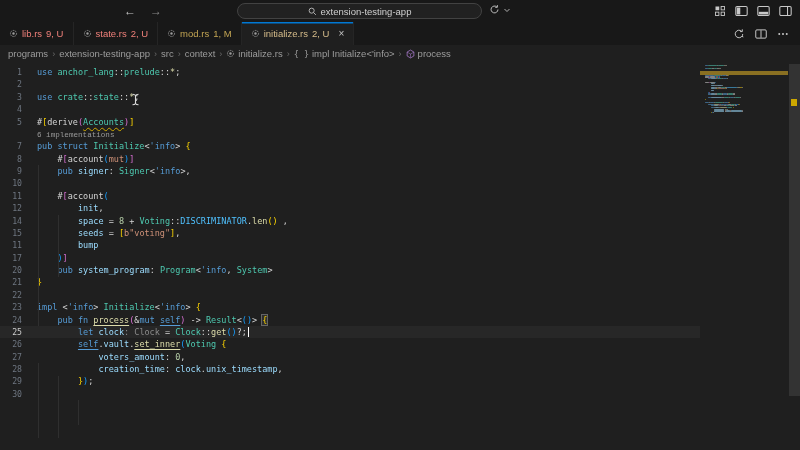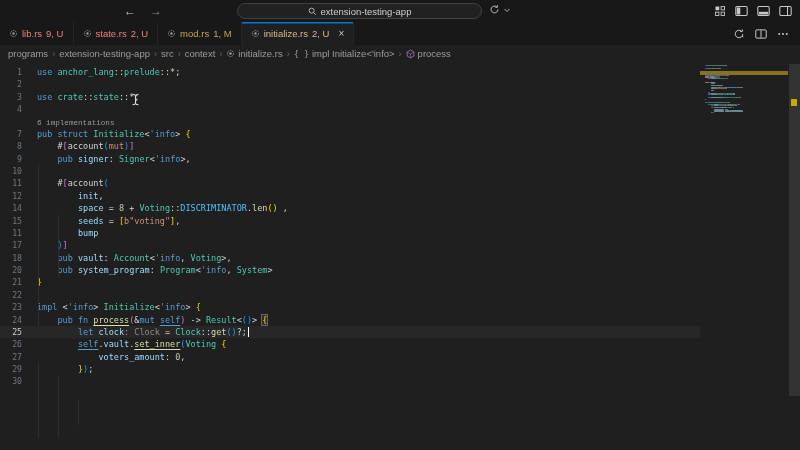--- a/index.html
+++ b/index.html
@@ -189,40 +189,41 @@
         </svg>
       <span>process</span>
     </span>
   </div>
 
   <div class="code-area" id="codeArea">
       <div class="row"><span class="num">1</span><span class="txt"><span class="tk-kw">use </span><span class="tk-ty">anchor_lang</span><span class="tk-p">::</span><span class="tk-ty">prelude</span><span class="tk-p">::</span><span class="tk-fn">*</span><span class="tk-p">;</span></span></div>
       <div class="row"><span class="num">2</span><span class="txt"></span></div>
       <div class="row"><span class="num">3</span><span class="txt"><span class="tk-kw">use </span><span class="tk-ty">crate</span><span class="tk-p">::</span><span class="tk-ty">state</span><span class="tk-p">::</span><span class="tk-fn">*</span><span class="tk-p">;</span></span></div>
       <div class="row"><span class="num">4</span><span class="txt"></span></div>
+      <div class="row"><span class="num">5</span><span class="txt"><span class="tk-p">#</span><span class="tk-b1">[</span><span class="tk-p">derive</span><span class="tk-b2">(</span><span class="tk-ty md-w">Accounts</span><span class="tk-b2">)</span><span class="tk-b1">]</span></span></div>
       <div class="row lens"><span class="num"></span><span class="lens-txt">6 implementations</span></div>
       <div class="row"><span class="num">7</span><span class="txt"><span class="tk-kw">pub struct </span><span class="tk-ty">Initialize</span><span class="tk-p">&lt;</span><span class="tk-kw">'info</span><span class="tk-p">&gt; </span><span class="tk-b1">{</span></span></div>
       <div class="row"><span class="num">8</span><span class="txt"><span class="tk-p">    #</span><span class="tk-b2">[</span><span class="tk-p">account</span><span class="tk-b3">(</span><span class="tk-s">mut</span><span class="tk-b3">)</span><span class="tk-b2">]</span></span></div>
       <div class="row"><span class="num">9</span><span class="txt"><span class="tk-p">    </span><span class="tk-kw">pub </span><span class="tk-v">signer</span><span class="tk-p">: </span><span class="tk-ty">Signer</span><span class="tk-p">&lt;</span><span class="tk-kw">'info</span><span class="tk-p">&gt;,</span></span></div>
       <div class="row"><span class="num">10</span><span class="txt"></span></div>
       <div class="row"><span class="num">11</span><span class="txt"><span class="tk-p">    #</span><span class="tk-b2">[</span><span class="tk-p">account</span><span class="tk-b3">(</span></span></div>
       <div class="row"><span class="num">12</span><span class="txt"><span class="tk-p">        </span><span class="tk-v">init</span><span class="tk-p">,</span></span></div>
       <div class="row"><span class="num">14</span><span class="txt"><span class="tk-p">        </span><span class="tk-v">space</span><span class="tk-p"> = </span><span class="tk-n">8</span><span class="tk-p"> + </span><span class="tk-ty">Voting</span><span class="tk-p">::</span><span class="tk-cn">DISCRIMINATOR</span><span class="tk-p">.</span><span class="tk-fn">len</span><span class="tk-b1">()</span><span class="tk-p"> ,</span></span></div>
       <div class="row"><span class="num">15</span><span class="txt"><span class="tk-p">        </span><span class="tk-v">seeds</span><span class="tk-p"> = </span><span class="tk-b1">[</span><span class="tk-s">b"voting"</span><span class="tk-b1">]</span><span class="tk-p">,</span></span></div>
       <div class="row"><span class="num">11</span><span class="txt"><span class="tk-p">        </span><span class="tk-v">bump</span></span></div>
       <div class="row"><span class="num">17</span><span class="txt"><span class="tk-p">    </span><span class="tk-b3">)</span><span class="tk-b2">]</span></span></div>
-      <div class="row"><span class="num">18</span><span class="txt"><span class="tk-p">    </span><span class="tk-kw">pub </span><span class="tk-v">vault</span><span class="tk-p">: </span><span class="tk-ty">Account</span><span class="tk-p">&lt;</span><span class="tk-kw">'info</span><span class="tk-p">, </span><span class="tk-ty">Voting</span><span class="tk-p">&gt;,</span></span></div>
       <div class="row"><span class="num">20</span><span class="txt"><span class="tk-p">    </span><span class="tk-kw">pub </span><span class="tk-v">system_program</span><span class="tk-p">: </span><span class="tk-ty">Program</span><span class="tk-p">&lt;</span><span class="tk-kw">'info</span><span class="tk-p">, </span><span class="tk-ty">System</span><span class="tk-p">&gt;</span></span></div>
       <div class="row"><span class="num">21</span><span class="txt"><span class="tk-b1">}</span></span></div>
       <div class="row"><span class="num">22</span><span class="txt"></span></div>
       <div class="row"><span class="num">23</span><span class="txt"><span class="tk-kw">impl </span><span class="tk-p">&lt;</span><span class="tk-kw">'info</span><span class="tk-p">&gt; </span><span class="tk-ty">Initialize</span><span class="tk-p">&lt;</span><span class="tk-kw">'info</span><span class="tk-p">&gt; </span><span class="tk-b1">{</span></span></div>
       <div class="row"><span class="num">24</span><span class="txt"><span class="tk-p">    </span><span class="tk-kw">pub fn </span><span class="tk-fn md-u">process</span><span class="tk-b2">(</span><span class="tk-p">&amp;</span><span class="tk-kw">mut </span><span class="tk-kw md-u">self</span><span class="tk-b2">)</span><span class="tk-p"> -&gt; </span><span class="tk-ty">Result</span><span class="tk-p">&lt;</span><span class="tk-b3">()</span><span class="tk-p">&gt; </span><span class="tk-b1 md-box">{</span></span></div>
       <div class="row cur"><span class="num">25</span><span class="txt"><span class="tk-p">        </span><span class="tk-kw">let </span><span class="tk-v">clock</span><span class="tk-ih">: Clock</span><span class="tk-p"> = </span><span class="tk-ty">Clock</span><span class="tk-p">::</span><span class="tk-fn">get</span><span class="tk-b3">()</span><span class="tk-p">?;</span><span class="caret"></span></span></div>
       <div class="row"><span class="num">26</span><span class="txt"><span class="tk-p">        </span><span class="tk-kw md-u">self</span><span class="tk-p">.</span><span class="tk-v">vault</span><span class="tk-p">.</span><span class="tk-fn md-u">set_inner</span><span class="tk-b3">(</span><span class="tk-ty">Voting</span><span class="tk-p"> </span><span class="tk-b1">{</span></span></div>
       <div class="row"><span class="num">27</span><span class="txt"><span class="tk-p">            </span><span class="tk-v">voters_amount</span><span class="tk-p">: </span><span class="tk-n">0</span><span class="tk-p">,</span></span></div>
+      <div class="row"><span class="num">28</span><span class="txt"><span class="tk-p">            </span><span class="tk-v">creation_time</span><span class="tk-p">: </span><span class="tk-v">clock</span><span class="tk-p">.</span><span class="tk-v">unix_timestamp</span><span class="tk-p">,</span></span></div>
       <div class="row"><span class="num">29</span><span class="txt"><span class="tk-p">        </span><span class="tk-b1">}</span><span class="tk-b3">)</span><span class="tk-p">;</span></span></div>
       <div class="row"><span class="num">30</span><span class="txt"></span></div>
       <div class="guide" style="left: 37.5px; top: 102.096px; height: 12.387px;"></div>
       <div class="guide" style="left: 37.5px; top: 114.483px; height: 12.387px;"></div>
       <div class="guide" style="left: 37.5px; top: 126.87px; height: 12.387px;"></div>
       <div class="guide" style="left: 37.5px; top: 139.257px; height: 12.387px;"></div>
       <div class="guide" style="left: 37.5px; top: 151.644px; height: 12.387px;"></div>
       <div class="guide" style="left: 57.968px; top: 151.644px; height: 12.387px;"></div>
       <div class="guide" style="left: 37.5px; top: 164.031px; height: 12.387px;"></div>
       <div class="guide" style="left: 57.968px; top: 164.031px; height: 12.387px;"></div>

